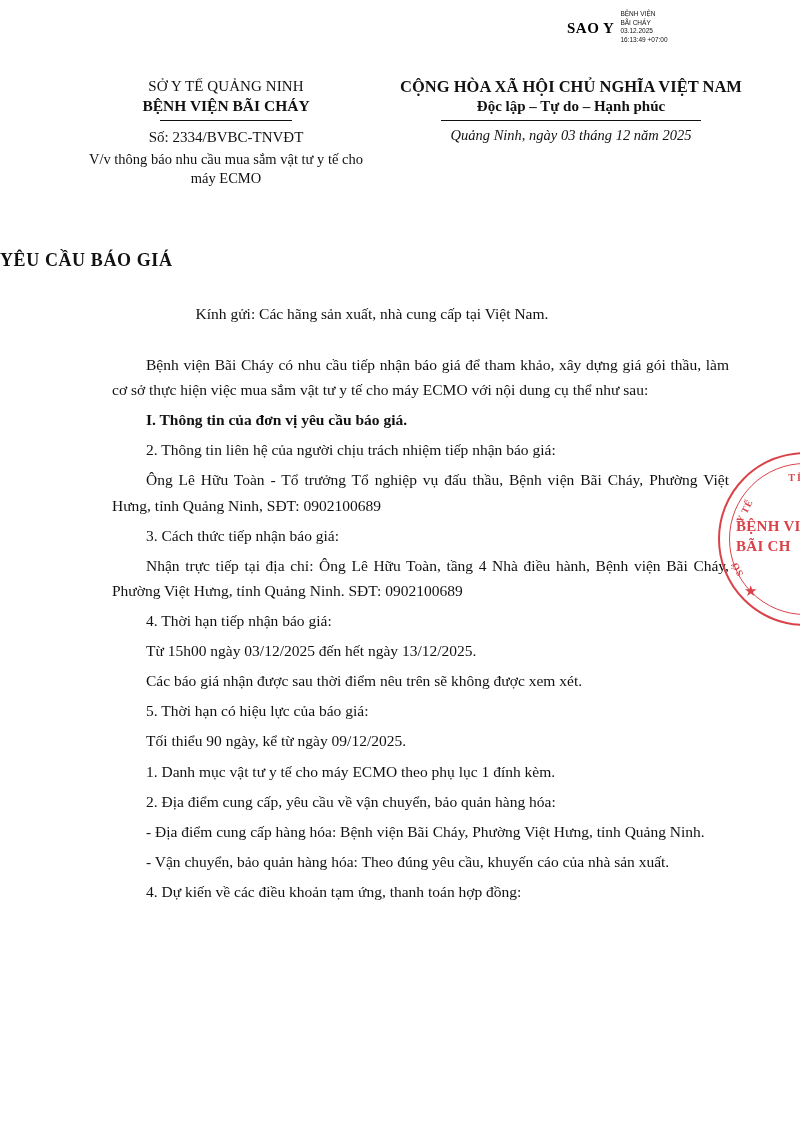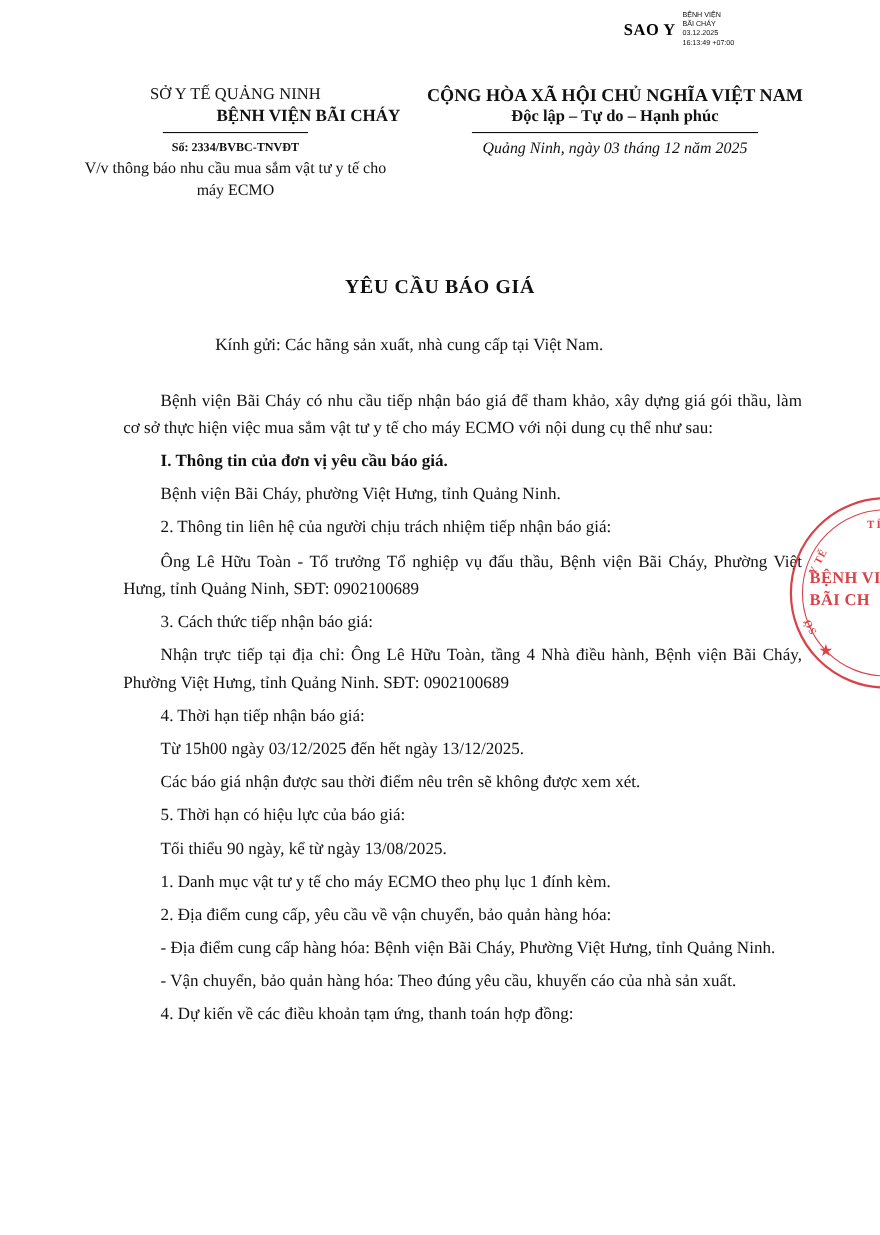--- a/index.html
+++ b/index.html
@@ -49,21 +49,21 @@
     line-height: 1.32;
     color: #111;
     white-space: nowrap;
     padding-top: 2px;
   }
 
   
   .header {
     position: absolute;
     top: 76px;
-    left: 4px;
+    left: 16px;
     width: 672px;
     height: 140px;
   }
   .header-left {
     position: absolute;
     left: 60px;
     top: 0;
     width: 300px;
     text-align: center;
   }
@@ -77,21 +77,20 @@
   }
   .org1 {
     font-size: 15px;
     letter-spacing: 0.1px;
     line-height: 1.35;
   }
   .org2 {
     font-size: 15.5px;
     font-weight: bold;
     line-height: 1.35;
-    text-align: right;
   }
   .hr-line {
     width: 132px;
     height: 1px;
     background: #111;
     margin: 3px auto 6px auto;
   }
   .hr-line.wide {
     width: 260px;
   }
@@ -99,43 +98,41 @@
     font-size: 16.5px;
     font-weight: bold;
     line-height: 1.3;
   }
   .nation2 {
     font-size: 15px;
     font-weight: bold;
     line-height: 1.3;
   }
   .docnum {
-    font-size: 11px;
+    font-size: 15px;
     line-height: 1.45;
     margin-top: 2px;
-    font-weight: bold;
   }
   .docsubj {
     font-size: 14.5px;
     line-height: 1.35;
     margin-top: 1px;
   }
   .place-date {
     font-size: 14.5px;
     font-style: italic;
     margin-top: 2px;
   }
 
   
   .title {
     position: absolute;
     top: 250px;
     left: 0;
     width: 800px;
-    text-align: center;
     font-size: 18px;
     font-weight: bold;
     letter-spacing: 0.6px;
   }
 
   .recipient {
     position: absolute;
     top: 305px;
     left: 0;
     width: 744px;
@@ -256,30 +253,29 @@
     </div>
   </div>
 
   <div class="title">YÊU CẦU BÁO GIÁ</div>
 
   <div class="recipient">Kính gửi: Các hãng sản xuất, nhà cung cấp tại Việt Nam.</div>
 
   <div class="body">
     <p class="ind">Bệnh viện Bãi Cháy có nhu cầu tiếp nhận báo giá để tham khảo, xây dựng giá gói thầu, làm cơ sở thực hiện việc mua sắm vật tư y tế cho máy ECMO với nội dung cụ thể như sau:</p>
     <p class="b">I. Thông tin của đơn vị yêu cầu báo giá.</p>
-    <p class="ind">Bệnh viện Bãi Cháy, phường Việt Hưng, tỉnh Quảng Ninh.</p>
     <p class="ind">2. Thông tin liên hệ của người chịu trách nhiệm tiếp nhận báo giá:</p>
     <p class="ind">Ông Lê Hữu Toàn - Tổ trưởng Tổ nghiệp vụ đấu thầu, Bệnh viện Bãi Cháy, Phường Việt Hưng, tỉnh Quảng Ninh, SĐT: 0902100689</p>
     <p class="ind">3. Cách thức tiếp nhận báo giá:</p>
     <p class="ind">Nhận trực tiếp tại địa chỉ: Ông Lê Hữu Toàn, tầng 4 Nhà điều hành, Bệnh viện Bãi Cháy, Phường Việt Hưng, tỉnh Quảng Ninh. SĐT: 0902100689</p>
     <p class="ind">4. Thời hạn tiếp nhận báo giá:</p>
     <p class="ind">Từ 15h00 ngày 03/12/2025 đến hết ngày 13/12/2025.</p>
     <p class="ind">Các báo giá nhận được sau thời điểm nêu trên sẽ không được xem xét.</p>
     <p class="ind">5. Thời hạn có hiệu lực của báo giá:</p>
-    <p class="ind">Tối thiểu 90 ngày, kể từ ngày 13/08/2025.</p>
+    <p class="ind">Tối thiểu 90 ngày, kể từ ngày 09/12/2025.</p>
     <p class="ind">1. Danh mục vật tư y tế cho máy ECMO theo phụ lục 1 đính kèm.</p>
     <p class="ind">2. Địa điểm cung cấp, yêu cầu về vận chuyển, bảo quản hàng hóa:</p>
     <p class="ind">- Địa điểm cung cấp hàng hóa: Bệnh viện Bãi Cháy, Phường Việt Hưng, tỉnh Quảng Ninh.</p>
     <p class="ind">- Vận chuyển, bảo quản hàng hóa: Theo đúng yêu cầu, khuyến cáo của nhà sản xuất.</p>
     <p class="ind">4. Dự kiến về các điều khoản tạm ứng, thanh toán hợp đồng:</p>
   </div>
 
   <div class="seal">
     <div class="seal-inner"></div>
     <div class="seal-top">TỈNH</div>

